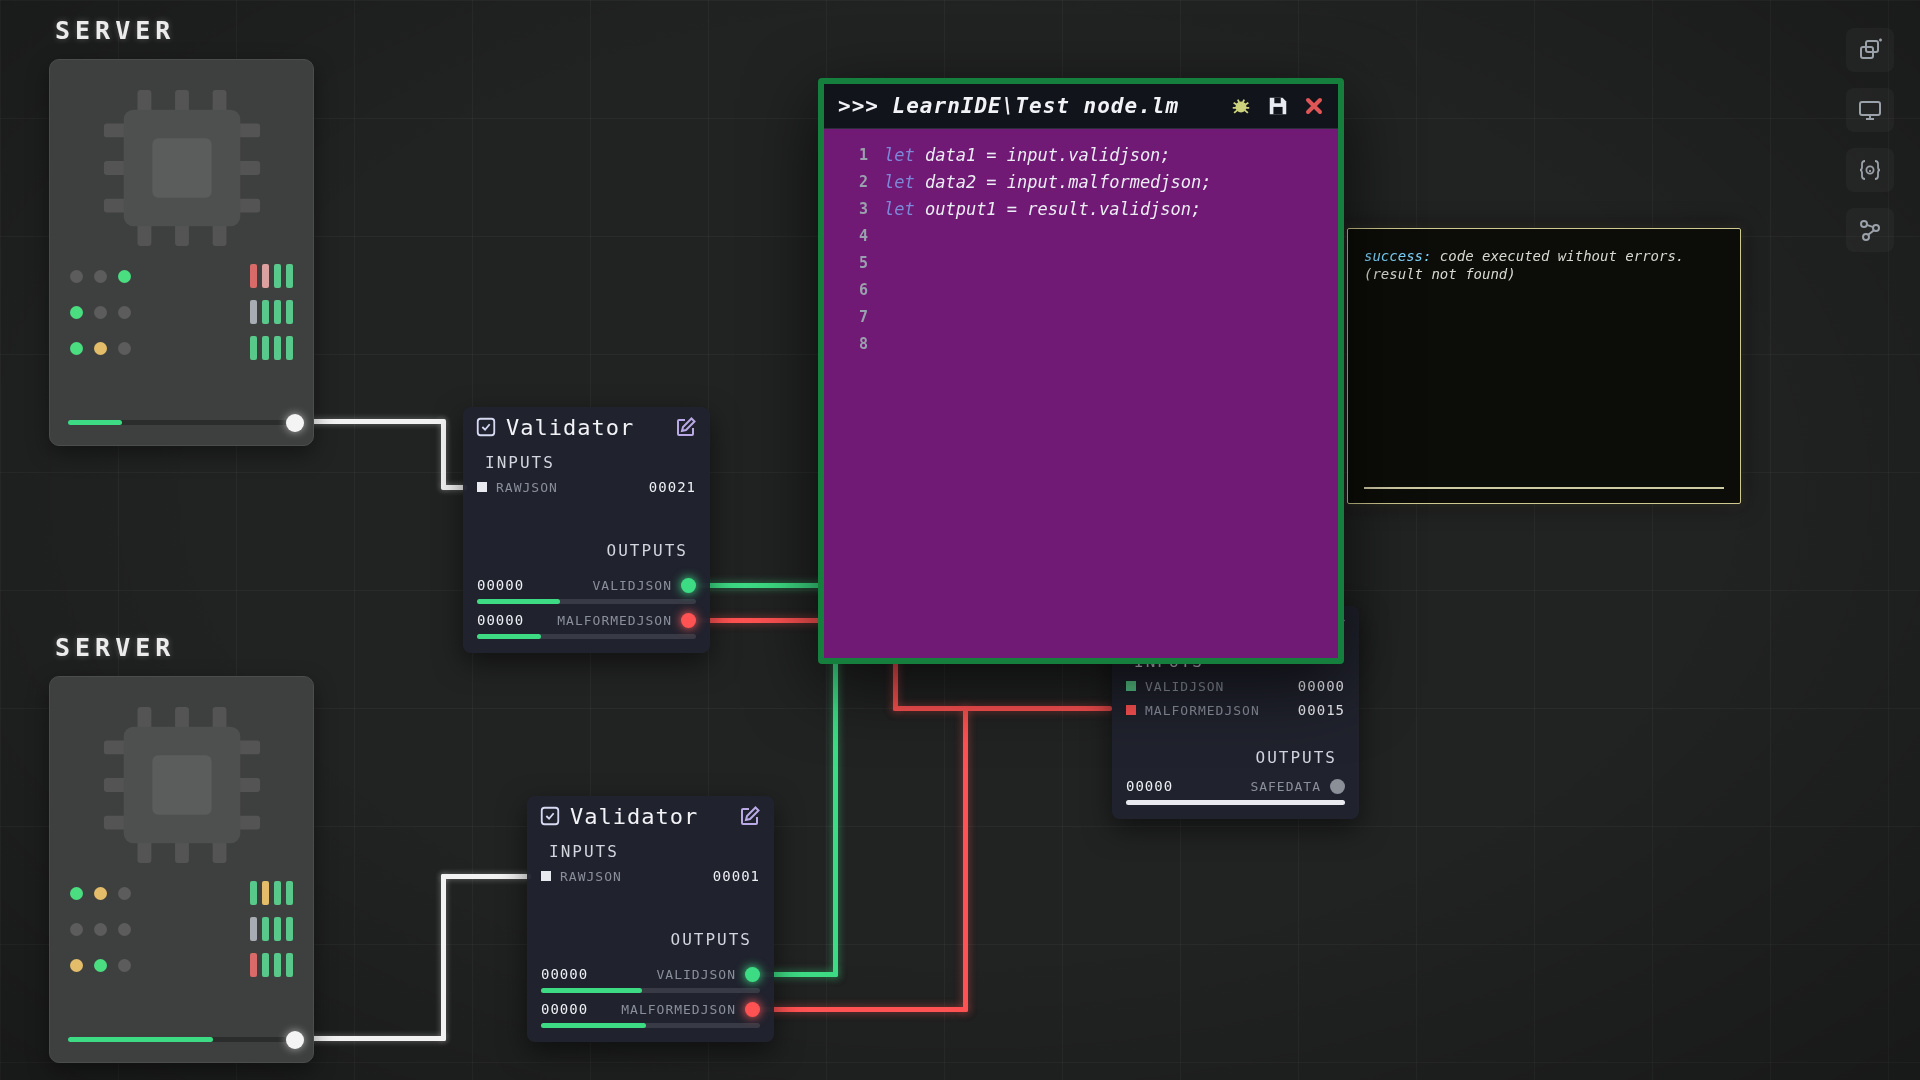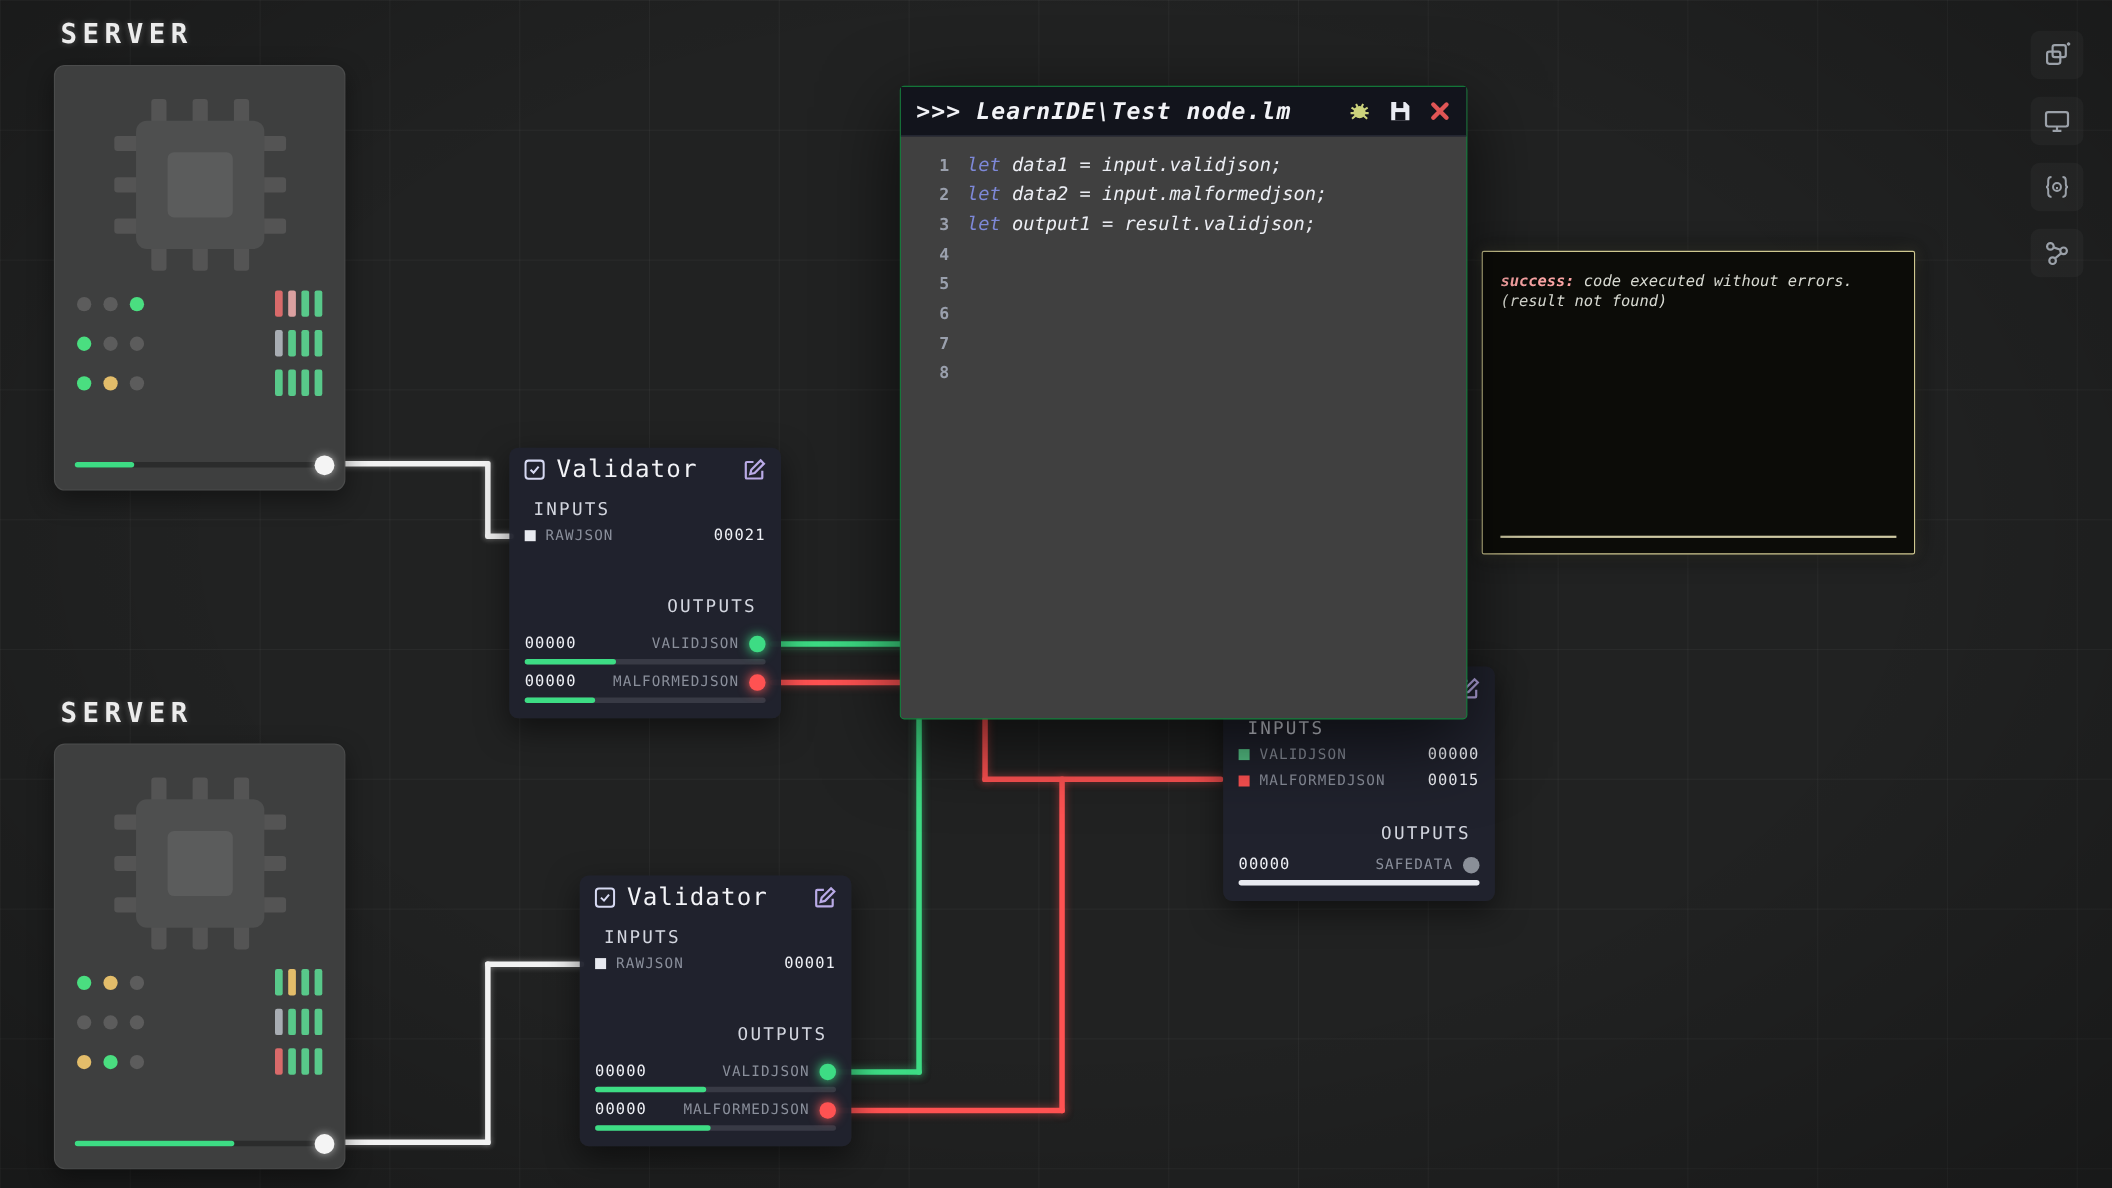--- a/index.html
+++ b/index.html
@@ -72,21 +72,21 @@
   .out-row2{margin-top:4px;}
   .port{width:15px;height:15px;border-radius:50%;flex:0 0 auto;}
   .glow-g{box-shadow:0 0 10px 1px rgba(61,220,132,.85);}
   .glow-r{box-shadow:0 0 10px 1px rgba(255,90,90,.85);}
   .bar{height:5px;margin:2px 14px 4px;background:#383a45;border-radius:3px;}
   .bar i{display:block;height:100%;border-radius:3px;}
 
   
   .editor{
     position:absolute;left:818px;top:78px;width:514px;height:574px;z-index:5;
-    background:#404040;border:1px solid #15803d;border-radius:4px;
+    background:#701a75;border:6px solid #15803d;border-radius:4px;
     box-shadow:0 20px 70px rgba(0,0,0,.65);
   }
   .editor-titlebar{height:44px;background:#12141c;display:flex;align-items:center;
     padding:0 14px;border-bottom:1px solid #2b2e3b;
     color:#f2f3f7;font-style:italic;font-weight:bold;font-size:21px;letter-spacing:1px;}
   .tb-icons{margin-left:auto;display:flex;align-items:center;gap:15px;}
   .tb-icons > span{display:flex;cursor:pointer;}
   .editor-body{padding:12px 0;}
   .eline{display:flex;height:27px;align-items:center;}
   .ln{width:44px;text-align:right;padding-right:16px;color:#9aa0ad;
@@ -99,21 +99,21 @@
   .debugger{
     position:absolute;left:1347px;top:228px;width:392px;height:274px;z-index:3;
     background:#0c0c08;border:1px solid #cfc890;border-radius:2px;
     box-shadow:0 0 22px rgba(0,0,0,.6), 0 0 12px rgba(217,210,154,.18);
     color:#d8dad2;
   }
   .debugger-title{margin-top:16px;text-align:center;color:#efe9c9;
     font-weight:bold;font-size:20px;letter-spacing:2px;}
   .debugger-body{margin:18px 16px 0;font-size:14px;font-style:italic;
     line-height:18px;white-space:pre-wrap;}
-  .debugger-body .status{color:#fca5a5;font-weight:bold;}
+  .debugger-body .status{color:#7dd3fc;font-weight:normal;}
   .debug-input-line{position:absolute;left:16px;right:16px;bottom:14px;
     border-bottom:2px solid #cfc9a4;cursor:text;}
 
   
   .toolbar{position:absolute;left:1846px;top:28px;z-index:6;display:flex;
     flex-direction:column;gap:16px;}
   .tool-btn{width:48px;height:44px;display:flex;align-items:center;justify-content:center;
     border-radius:8px;background:rgba(255,255,255,.03);cursor:pointer;}
 </style>
 </head>

